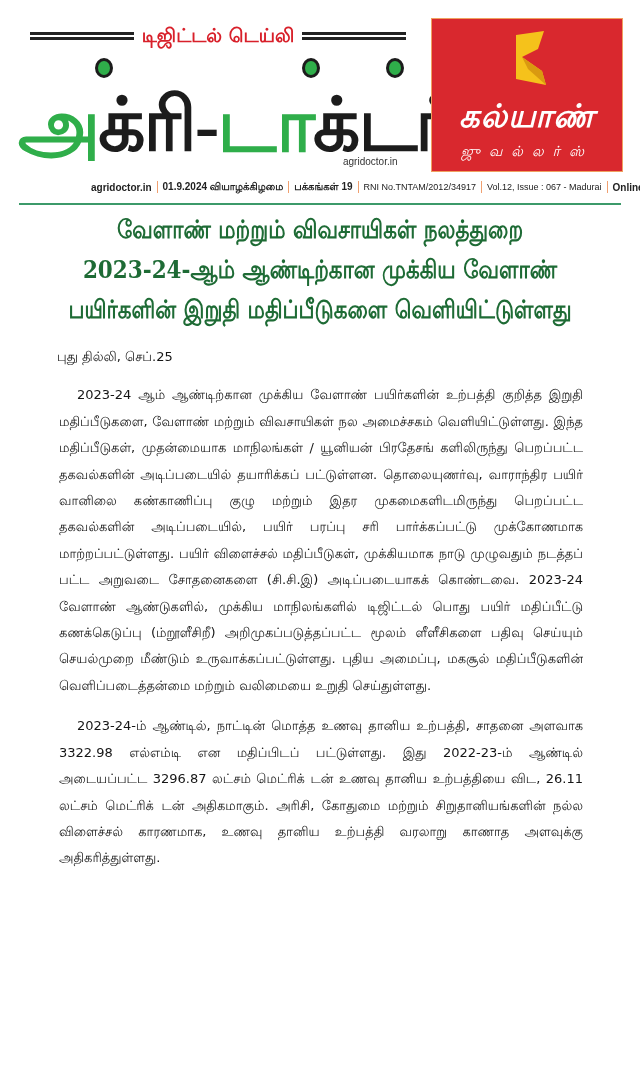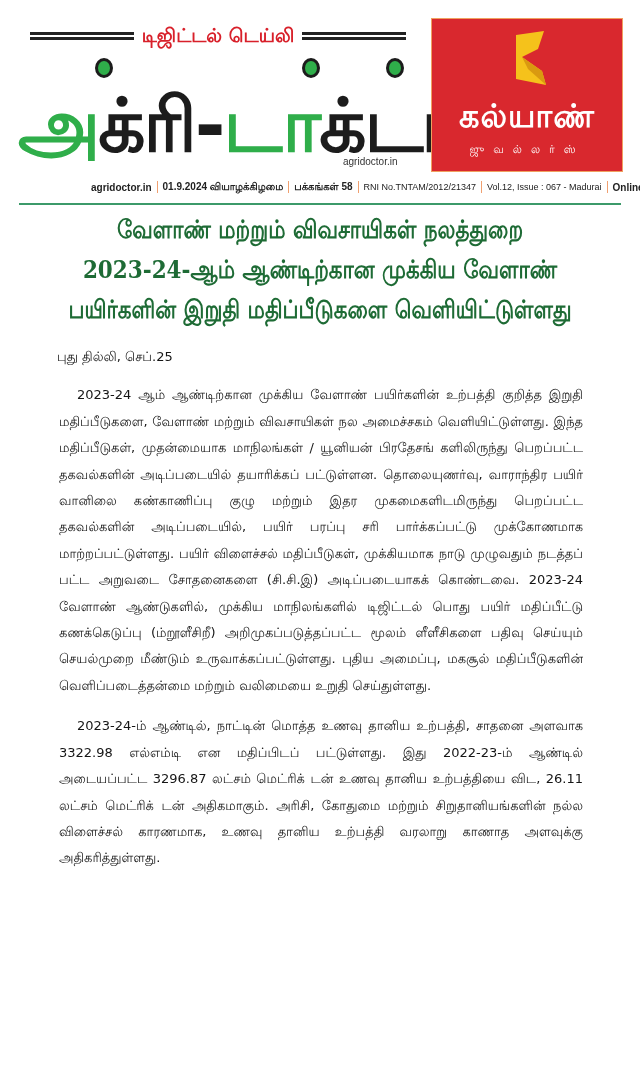--- a/index.html
+++ b/index.html
@@ -5,28 +5,28 @@
   html, body { margin: 0; padding: 0; background: #ffffff; }
   body { width: 640px; height: 1073px; position: relative; overflow: hidden; font-family: "DejaVu Sans", "Liberation Sans", sans-serif; color: #111; }
 
   .masthead { position: absolute; left: 0; top: 0; width: 640px; height: 200px; }
   .tag-row { position: absolute; left: 30px; top: 24px; width: 376px; height: 24px; display: flex; align-items: center; }
   .tag-line { flex: 1; height: 8px; border-top: 3px solid #222; border-bottom: 3px solid #222; box-sizing: border-box; }
   .tag-text { color: #d8202a; font-weight: bold; font-size: 19px; padding: 0 8px; white-space: nowrap; font-family: "DejaVu Sans", sans-serif; }
 
   .brand { position: absolute; left: 18px; top: 52px; width: 395px; height: 110px; display: flex; align-items: flex-end; font-family: "DejaVu Sans", sans-serif; font-weight: bold; font-size: 74px; line-height: 1; letter-spacing: -2px; }
   .brand .g { color: #2fae4a; }
-  .brand .k { color: #1c1c1c; }
+  .brand .k { color: #1c1c1c; font-family: Liberation Serif, serif; }
   .dot { position: absolute; width: 12px; height: 14px; border-radius: 50%; background: #2fae4a; border: 3px solid #1c1c1c; top: 58px; }
   .site-sub { position: absolute; left: 343px; top: 156px; font-size: 10px; color: #333; font-family: "Liberation Sans", sans-serif; }
 
-  .logo { position: absolute; left: 431px; top: 18px; width: 190px; height: 152px; background: #d9282e; border: 1px solid #f0a060; }
+  .logo { position: absolute; left: 431px; top: 18px; width: 190px; height: 152px; background: #d9282e; border: 1px solid #f0a060; font-style: italic; }
   .logo-mark { position: absolute; left: 76px; top: 12px; width: 40px; height: 55px; }
   .logo-name { position: absolute; left: 0; right: 0; top: 78px; text-align: center; color: #fff; font-size: 32px; font-weight: bold; font-family: "DejaVu Sans", sans-serif; letter-spacing: 1px; }
-  .logo-sub { position: absolute; left: 0; right: 0; top: 124px; text-align: center; color: #fff; font-size: 11px; letter-spacing: 9px; font-family: "DejaVu Sans", sans-serif; }
+  .logo-sub { position: absolute; left: 0; right: 0; top: 124px; text-align: center; color: #fff; font-size: 14px; letter-spacing: 9px; font-family: "DejaVu Sans", sans-serif; }
 
   .infobar { position: absolute; left: 86px; top: 180px; height: 14px; display: flex; align-items: center; font-family: "Liberation Sans", sans-serif; font-size: 9px; color: #222; white-space: nowrap; }
   .infobar span { padding: 0 5px; }
   .infobar .sep { width: 1px; height: 12px; background: #f0a070; padding: 0; }
   .infobar .b { font-weight: bold; font-size: 10px; }
 
   .rule { position: absolute; left: 19px; top: 203px; width: 602px; height: 2px; background: #3c9a6a; }
 
   .headline { position: absolute; left: 20px; top: 210px; width: 600px; text-align: center; color: #1e6b35; font-family: "DejaVu Serif", serif; font-weight: bold; font-size: 25px; line-height: 40px; transform: scaleX(0.86); transform-origin: center top; }
   .headline div { white-space: nowrap; }
@@ -64,23 +64,23 @@
     </svg>
     <div class="logo-name">கல்யாண்</div>
     <div class="logo-sub">ஜுவல்லர்ஸ்</div>
   </div>
 
   <div class="infobar">
     <span class="b">agridoctor.in</span>
     <span class="sep"></span>
     <span class="b">01.9.2024 வியாழக்கிழமை</span>
     <span class="sep"></span>
-    <span class="b">பக்கங்கள் 58</span>
+    <span class="b">பக்கங்கள் 19</span>
     <span class="sep"></span>
-    <span>RNI No.TNTAM/2012/21347</span>
+    <span>RNI No.TNTAM/2012/34917</span>
     <span class="sep"></span>
     <span>Vol.12, Issue : 067 - Madurai</span>
     <span class="sep"></span>
     <span class="b">Online Edition</span>
   </div>
 </div>
 
 <div class="rule"></div>
 
 <div class="headline">

